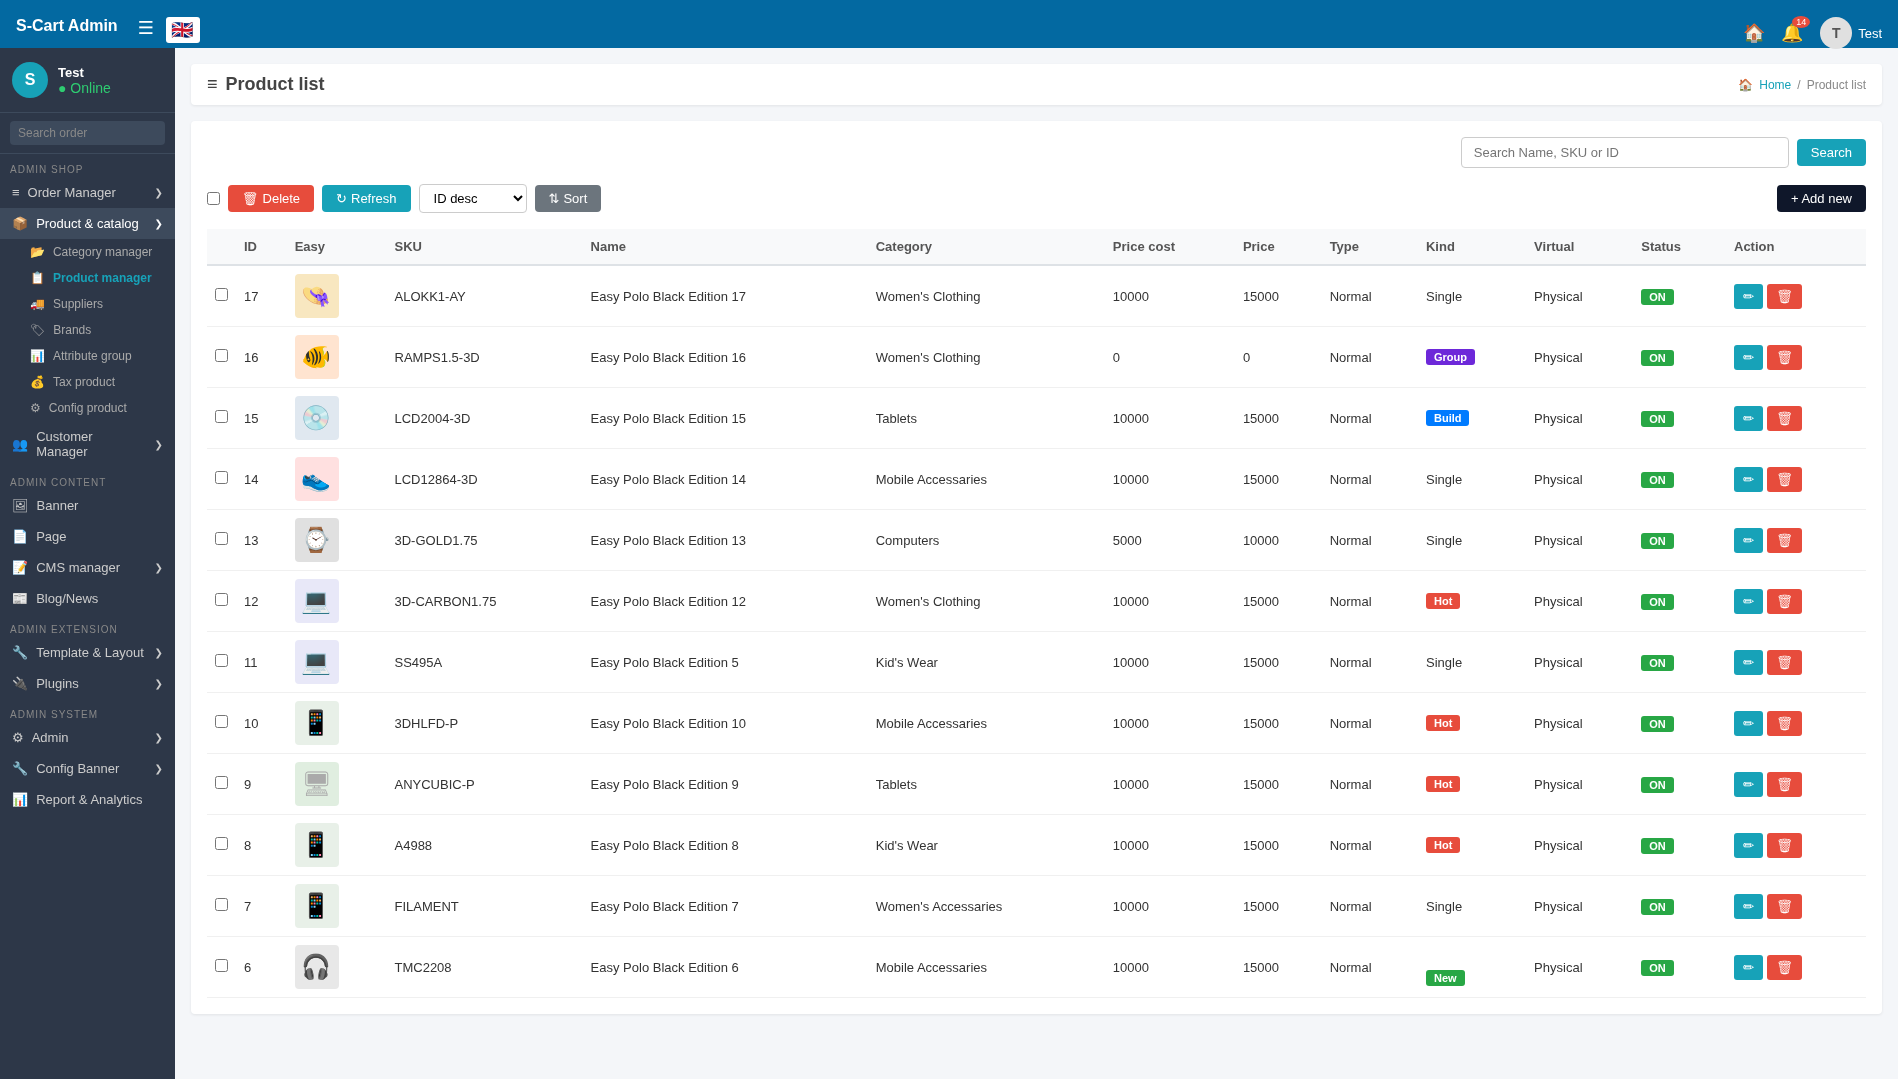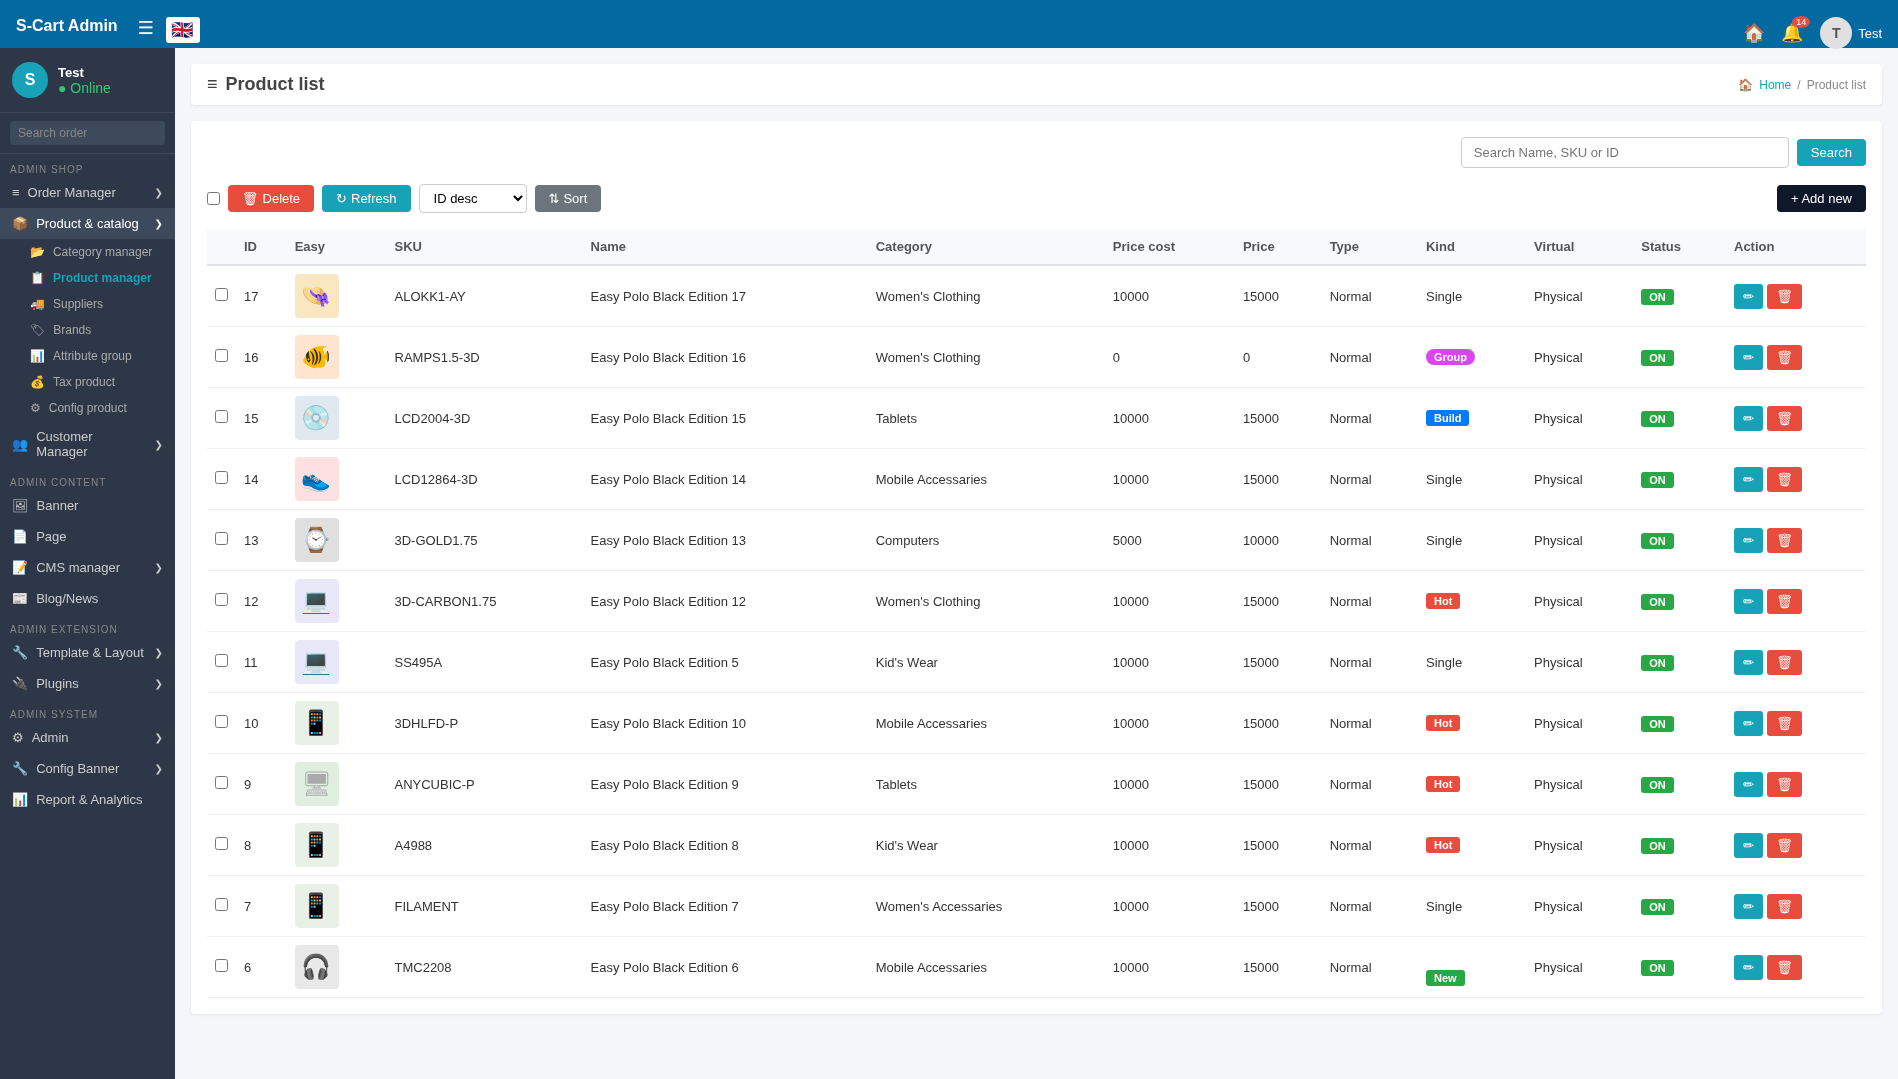--- a/index.html
+++ b/index.html
@@ -281,21 +281,21 @@
     }
 
     .badge-kind {
       display: inline-block;
       padding: 2px 8px;
       border-radius: 3px;
       font-size: 11px;
       font-weight: 600;
       color: #fff;
     }
-    .badge-group { background: #d946ef; border-radius: 8px; }
+    .badge-group { background: #6d28d9; }
     .badge-build { background: #007bff; }
     .badge-hot { background: #e74c3c; }
     .badge-new { background: #28a745; margin-top: 22px; }
 
     .status-on {
       background: #28a745;
       color: #fff;
       padding: 2px 8px;
       border-radius: 3px;
       font-size: 11px;

